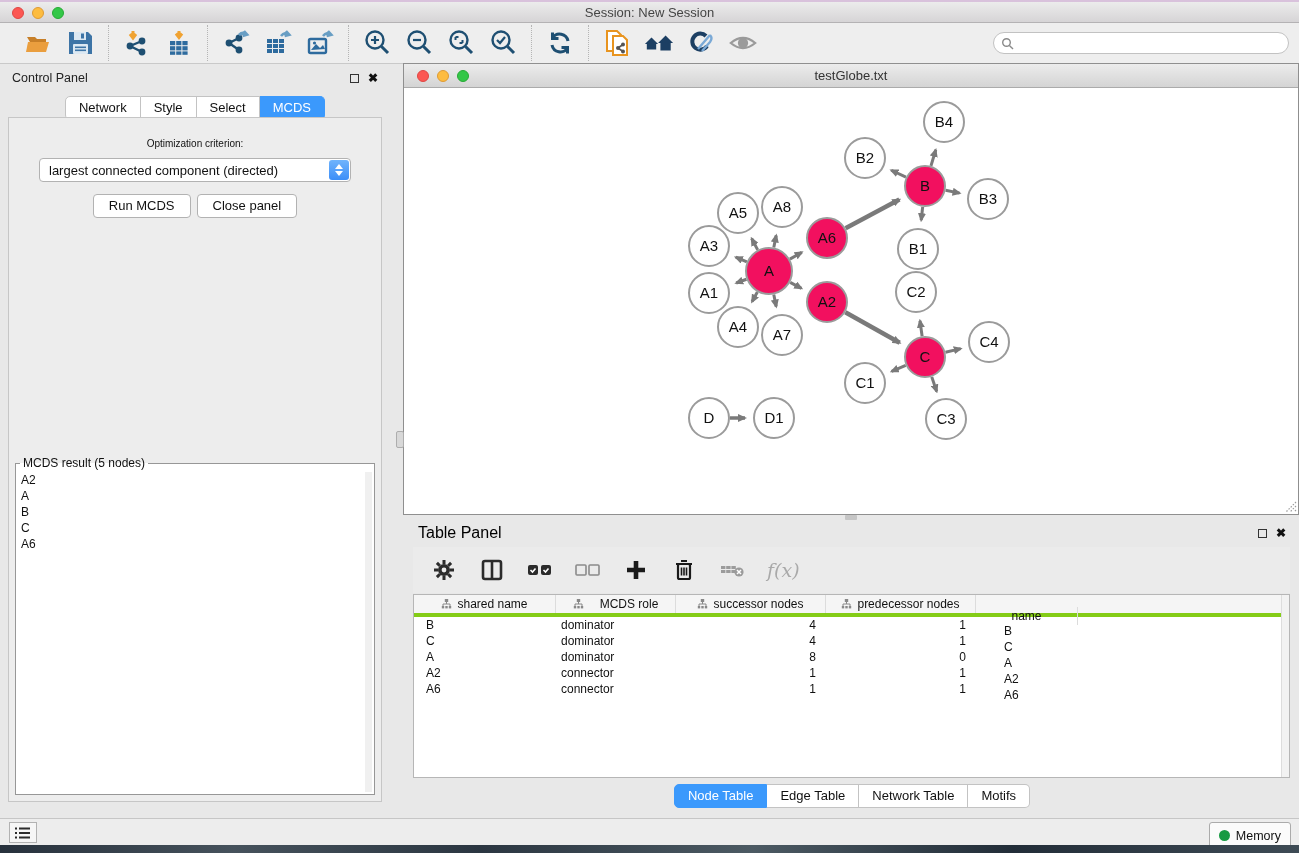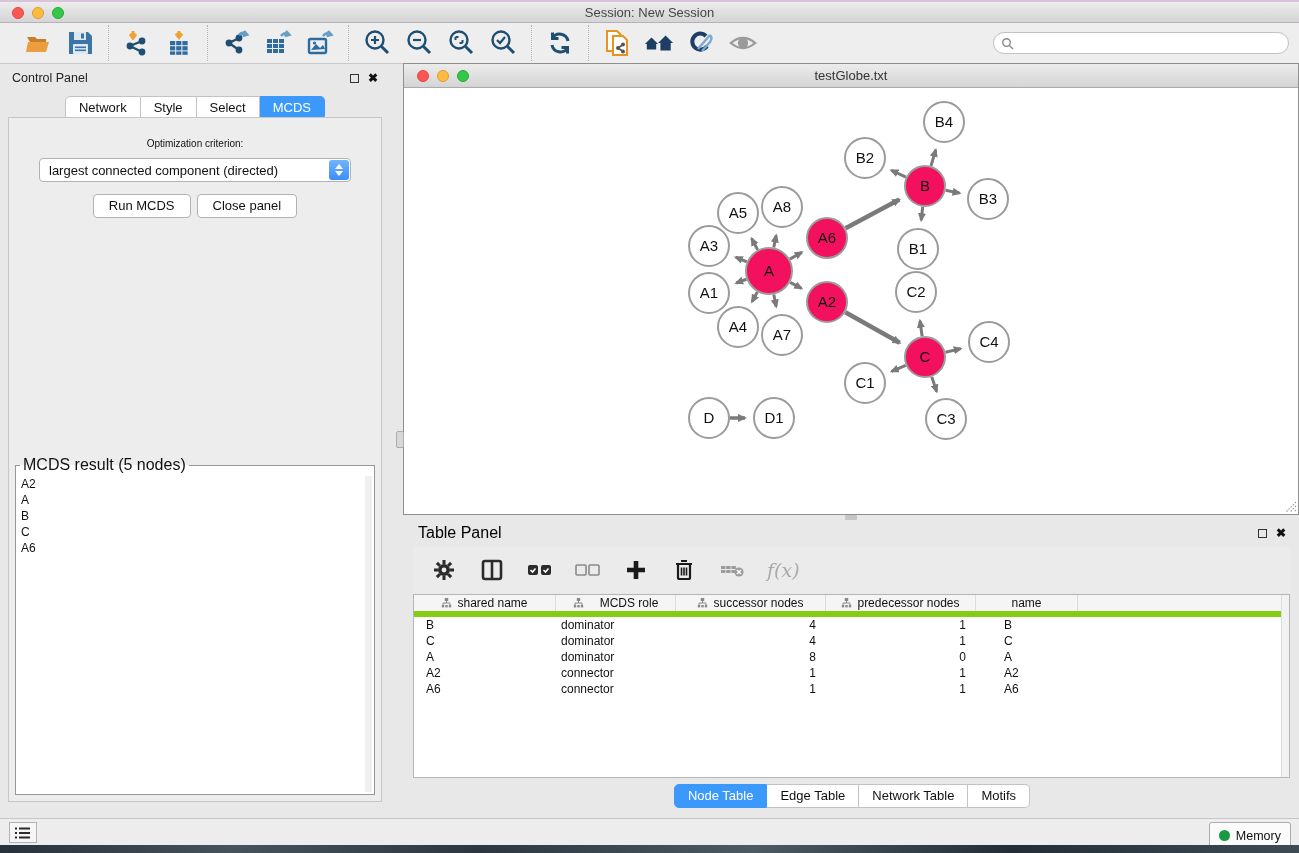--- a/index.html
+++ b/index.html
@@ -55,21 +55,21 @@
     align-items:center; justify-content:center; gap:2px; }
   .tri-up { width:0; height:0; border-left:4px solid transparent; border-right:4px solid transparent;
     border-bottom:5px solid #fff; }
   .tri-down { width:0; height:0; border-left:4px solid transparent; border-right:4px solid transparent;
     border-top:5px solid #fff; }
   .btn-row { display:flex; justify-content:center; gap:6px; margin-top:12px; }
   .pushbtn { font-size:13px; color:#111; background:#fff; border:1px solid #b2b2b2; border-radius:4px;
     padding:3px 15px 4px; cursor:pointer; }
   .result-fs { position:absolute; left:6px; right:6px; top:338px; bottom:6px;
     border:1px solid #979797; background:#fff; }
-  .result-fs legend { font-size:16px; color:#111; margin-left:4px; padding:0 3px; background:transparent; }
+  .result-fs legend { font-size:12px; color:#111; margin-left:4px; padding:0 3px; background:transparent; }
   .result-list { position:absolute; inset:2px 10px 2px 2px; overflow:hidden; }
   .result-item { font-size:12px; color:#111; line-height:16px; padding-left:3px; }
   .result-scroll { position:absolute; top:2px; bottom:2px; right:2px; width:7px; background:#f0f0f0; }
 
   
   .netwin { position:absolute; left:403px; top:63px; width:896px; height:452px;
     background:#fff; border:1px solid #8f8f8f; }
   .net-titlebar { height:24px; background:linear-gradient(#ececec,#d4d4d4); border-bottom:1px solid #ababab;
     display:flex; align-items:center; justify-content:center; position:relative; }
   .net-titlebar .title { font-size:13px; color:#333; }
@@ -83,26 +83,26 @@
 
   
   .tpanel { position:absolute; left:405px; top:520px; right:0; bottom:41px; background:#e8e8e8; }
   .tp-head { height:26px; display:flex; align-items:center; padding:0 13px; }
   .tp-toolbar { position:absolute; left:8px; right:9px; top:27px; height:46px; background:#ebebeb;
     display:flex; align-items:center; gap:22px; padding:0 18px; }
   .tp-toolbar .tbtn { width:26px; height:26px; }
   .fx-label { font-family:"DejaVu Serif",serif; font-style:italic; font-size:19px; color:#a9a9a9; }
   .ntable { position:absolute; left:8px; right:9px; top:74px; bottom:34px; background:#fff;
     border:1px solid #b6b6b6; overflow:hidden; }
-  .thead { display:flex; height:22px; background:#f5f5f5; border-bottom:6px solid #84cc16; }
+  .thead { display:flex; height:22px; background:#f5f5f5; border-bottom:4px solid #84cc16; }
   .th { display:flex; align-items:center; justify-content:center; gap:5px; font-size:12px; color:#111;
     border-right:1px solid #dcdcdc; height:100%; cursor:pointer; }
   .trow { display:flex; height:16px; align-items:center; }
   .td { font-size:12px; color:#111; white-space:nowrap; overflow:hidden; }
-  .col0 { width:142px; } .col1 { width:120px;gap:16px; } .col2 { width:150px; } .col3 { width:150px; } .col4 { width:102px; }
+  .col0 { width:142px; } .col1 { width:120px;gap:16px; } .col2 { width:150px; } .col3 { width:150px; } .col4 { width:102px;margin-top:12px; }
   .td.col0 { padding-left:12px; } .td.col1 { padding-left:5px; }
   .td.col2 { text-align:right; padding-right:10px; } .td.col3 { text-align:right; padding-right:10px; }
   .td.col4 { padding-left:28px; }
   .table-scroll { position:absolute; top:0; bottom:0; right:0; width:8px; background:#f2f2f2; border-left:1px solid #ddd; }
   .bottom-tabs { position:absolute; left:0; right:0; bottom:4px; display:flex; justify-content:center; }
 
   
   .statusbar { position:absolute; left:0; right:0; bottom:8px; height:27px; background:#ededed;
     border-top:1px solid #c6c6c6; }
   .list-btn { position:absolute; left:9px; top:3px; width:28px; height:21px; background:#f6f6f6;

